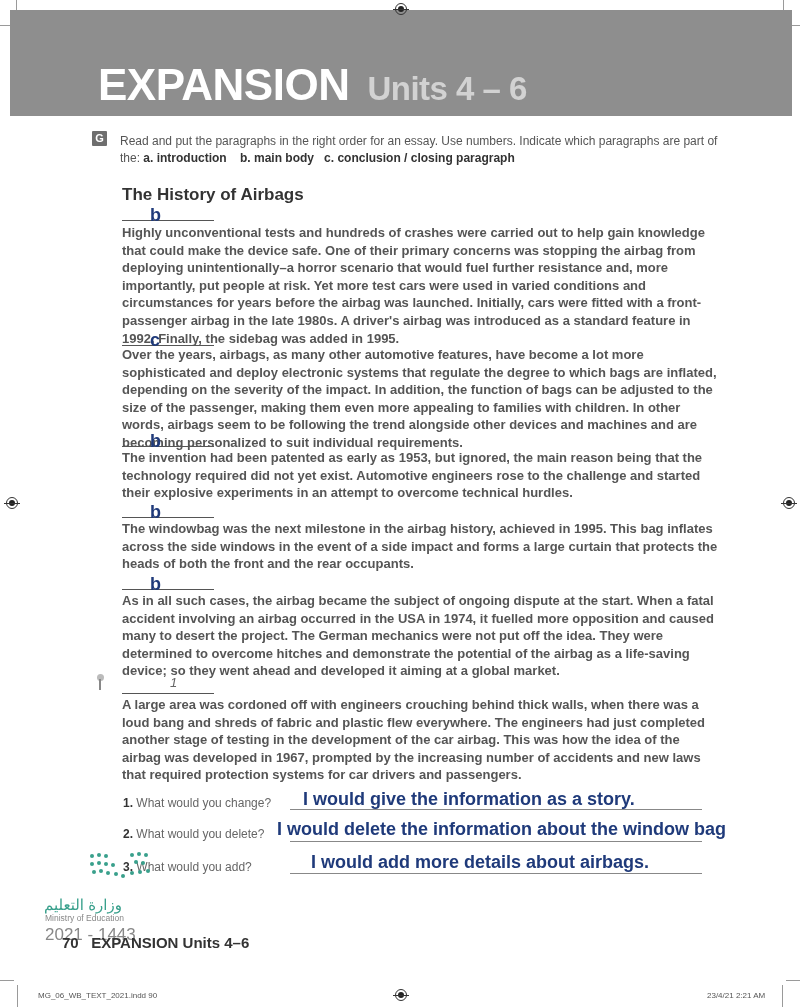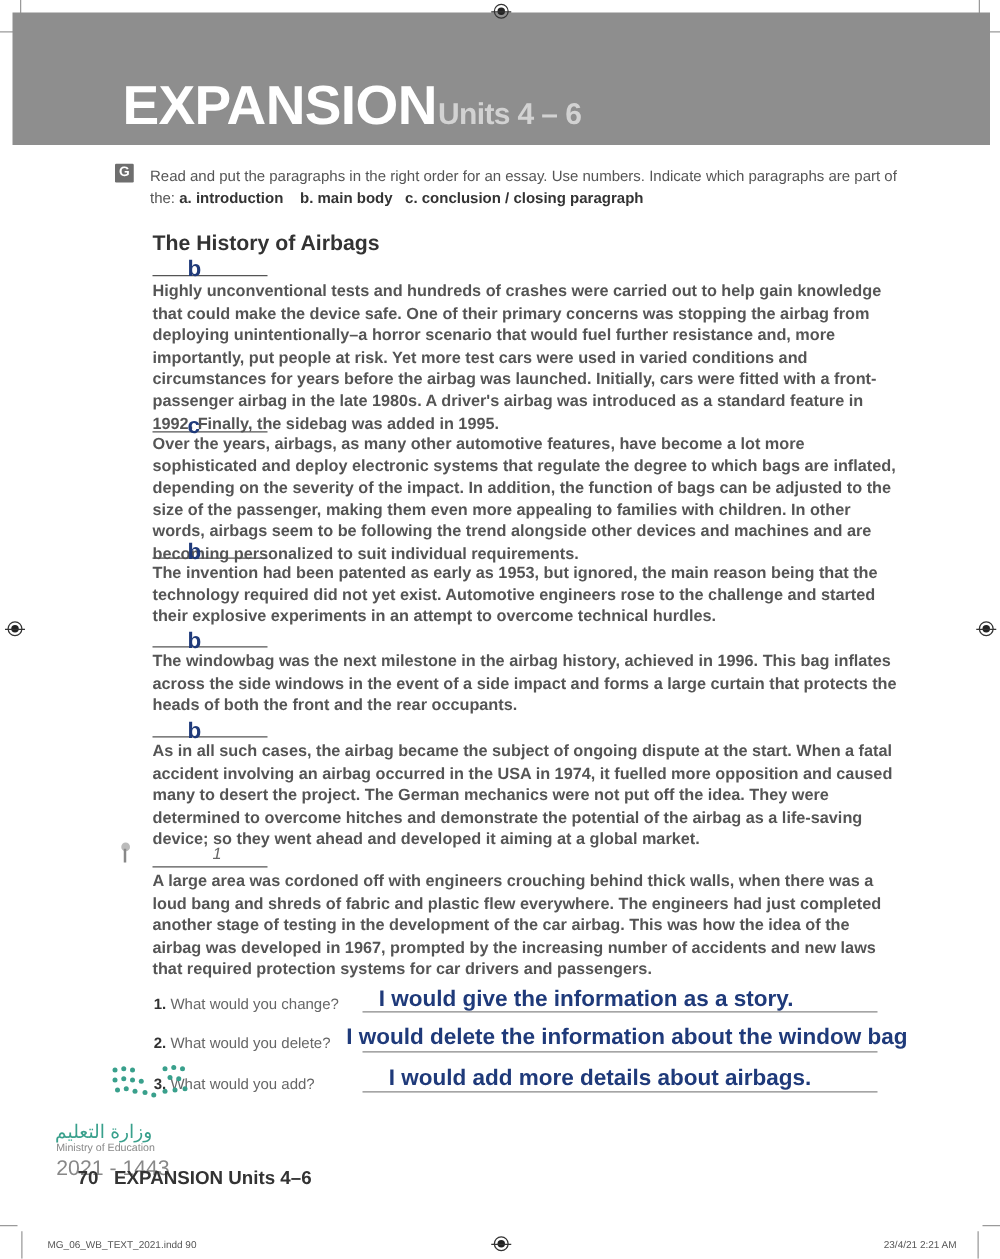--- a/index.html
+++ b/index.html
@@ -4,21 +4,21 @@
 <style>
   html, body { margin:0; padding:0; }
   body { width:800px; height:1007px; position:relative; background:#ffffff; overflow:hidden;
          font-family:"Liberation Sans", sans-serif; color:#444; }
   .crop { position:absolute; background:#9a9a9a; }
   .reg { position:absolute; width:12px; height:12px; border:1px solid #333; border-radius:50%; box-sizing:border-box; }
   .reg::before { content:""; position:absolute; left:2px; top:2px; width:6px; height:6px; border-radius:50%; background:#222; }
   .reg::after { content:""; position:absolute; left:-3px; top:5px; width:16px; height:1px; background:#333; }
   .banner { position:absolute; left:10px; top:10px; width:782px; height:106px; background:#8e8e8e; }
   .banner-title { position:absolute; left:88px; top:50px; font-size:44px; font-weight:bold; color:#ffffff; letter-spacing:-0.5px; white-space:nowrap; }
-  .banner-title .sub { color:#d2d2d2; font-size:24px; font-weight:bold; margin-left:1px; }
+  .banner-title .sub { color:#d2d2d2; font-size:33px; font-weight:bold; margin-left:18px; }
   .g-badge { position:absolute; left:92px; top:131px; width:15px; height:15px; background:#6e6e6e; color:#fff; font-size:11px; font-weight:bold; text-align:center; line-height:15px; border-radius:1px; }
   .instr { position:absolute; left:120px; top:133px; width:600px; font-size:12px; line-height:17px; color:#555; }
   .instr b { color:#333; }
   .essay-title { position:absolute; left:122px; top:185px; font-size:17px; font-weight:bold; color:#333; }
   .blank { position:absolute; left:122px; width:92px; height:20px; border-bottom:1px solid #555; }
   .blank .ans { position:absolute; left:28px; bottom:-4px; font-size:18px; font-weight:bold; color:#1f3a7a; line-height:18px; }
   .blank .ans.hand { font-size:13px; font-weight:normal; font-style:italic; color:#666; left:48px; bottom:1px; }
   .para { position:absolute; left:122px; width:600px; font-size:13px; line-height:17.6px; color:#555;font-weight:bold; }
   .q { position:absolute; left:123px; font-size:12px; color:#666; white-space:nowrap; }
   .q b { color:#333; }
@@ -77,21 +77,21 @@
 <div class="para" style="top:346px;">Over the years, airbags, as many other automotive features, have become a lot more sophisticated and deploy electronic systems that regulate the degree to which bags are inflated, depending on the severity of the impact. In addition, the function of bags can be adjusted to the size of the passenger, making them even more appealing to families with children. In other words, airbags seem to be following the trend alongside other devices and machines and are becoming personalized to suit individual requirements.</div>
 
 <div class="blank" style="top:426px;">
     <span class="ans">b</span>
   </div>
 <div class="para" style="top:449px;">The invention had been patented as early as 1953, but ignored, the main reason being that the technology required did not yet exist. Automotive engineers rose to the challenge and started their explosive experiments in an attempt to overcome technical hurdles.</div>
 
 <div class="blank" style="top:497px;">
     <span class="ans">b</span>
   </div>
-<div class="para" style="top:520px;">The windowbag was the next milestone in the airbag history, achieved in 1996. This bag inflates across the side windows in the event of a side impact and forms a large curtain that protects the heads of both the front and the rear occupants.</div>
+<div class="para" style="top:520px;">The windowbag was the next milestone in the airbag history, achieved in 1995. This bag inflates across the side windows in the event of a side impact and forms a large curtain that protects the heads of both the front and the rear occupants.</div>
 
 <div class="blank" style="top:569px;">
     <span class="ans">b</span>
   </div>
 <div class="para" style="top:592px;">As in all such cases, the airbag became the subject of ongoing dispute at the start. When a fatal accident involving an airbag occurred in the USA in 1974, it fuelled more opposition and caused many to desert the project. The German mechanics were not put off the idea. They were determined to overcome hitches and demonstrate the potential of the airbag as a life-saving device; so they went ahead and developed it aiming at a global market.</div>
 
 <div class="pin"></div>
 <div class="blank" style="top:673px;">
     <span class="ans hand">1</span>
   </div>

